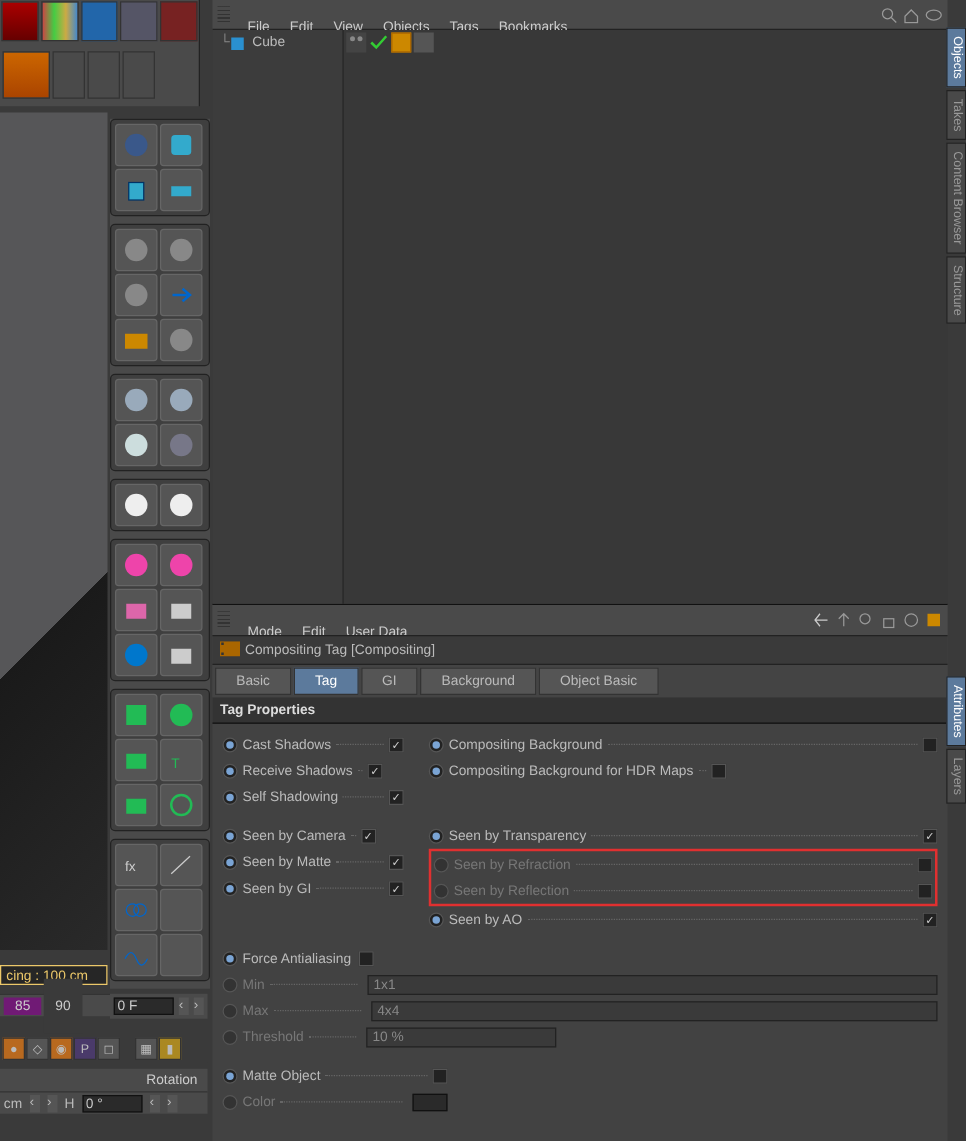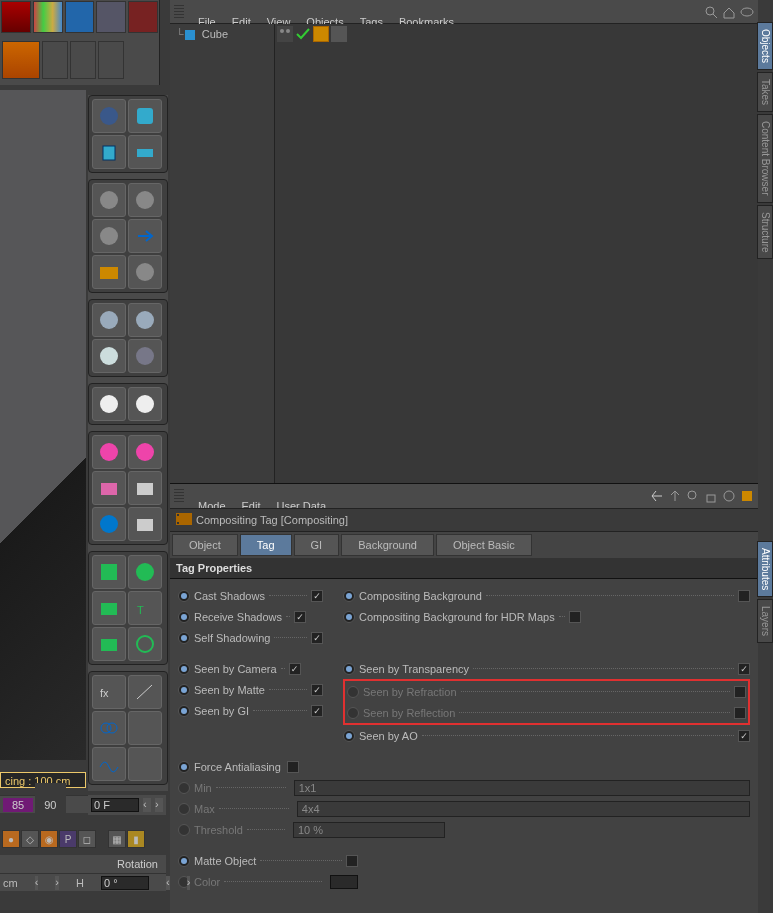--- a/index.html
+++ b/index.html
@@ -406,21 +406,21 @@
     <div class="attr-header">
       <svg class="header-ico">
           <rect width="16" height="12" fill="#a60"></rect>
           <rect x="1" y="1" width="2" height="2" fill="#333"></rect>
           <rect x="1" y="9" width="2" height="2" fill="#333"></rect>
         </svg>
       <span>Compositing Tag [Compositing]</span>
     </div>
 
     <div class="tab-row">
-      <div class="tab">Object</div>
+      <div class="tab">Basic</div>
       <div class="tab active">Tag</div>
       <div class="tab">GI</div>
       <div class="tab">Background</div>
       <div class="tab">Object Basic</div>
     </div>
 
     <div class="section-header">Tag Properties</div>
 
     <div class="props">
 
@@ -592,21 +592,21 @@
   <div class="mini-btn orange">◉</div>
   <div class="mini-btn purple">P</div>
   <div class="mini-btn">◻</div>
   <div style="width:10px"></div>
   <div class="mini-btn">▦</div>
   <div class="mini-btn yellow">▮</div>
 </div>
 
 <div class="bottom-right">
   <div class="btm-label">Rotation</div>
-  <div class="axis-row" style="gap:17px">
+  <div class="axis-row" style="gap:6px">
     <span>cm</span>
     <span style="background:#555;width:8px;height:14px">‹</span>
     <span style="background:#555;width:8px;height:14px">›</span>
     <span>H</span>
     <input class="unit-input" value="0 °" style="">
     <span style="background:#555;width:8px;height:14px">‹</span>
     <span style="background:#555;width:8px;height:14px">›</span>
   </div>
 </div>
 

